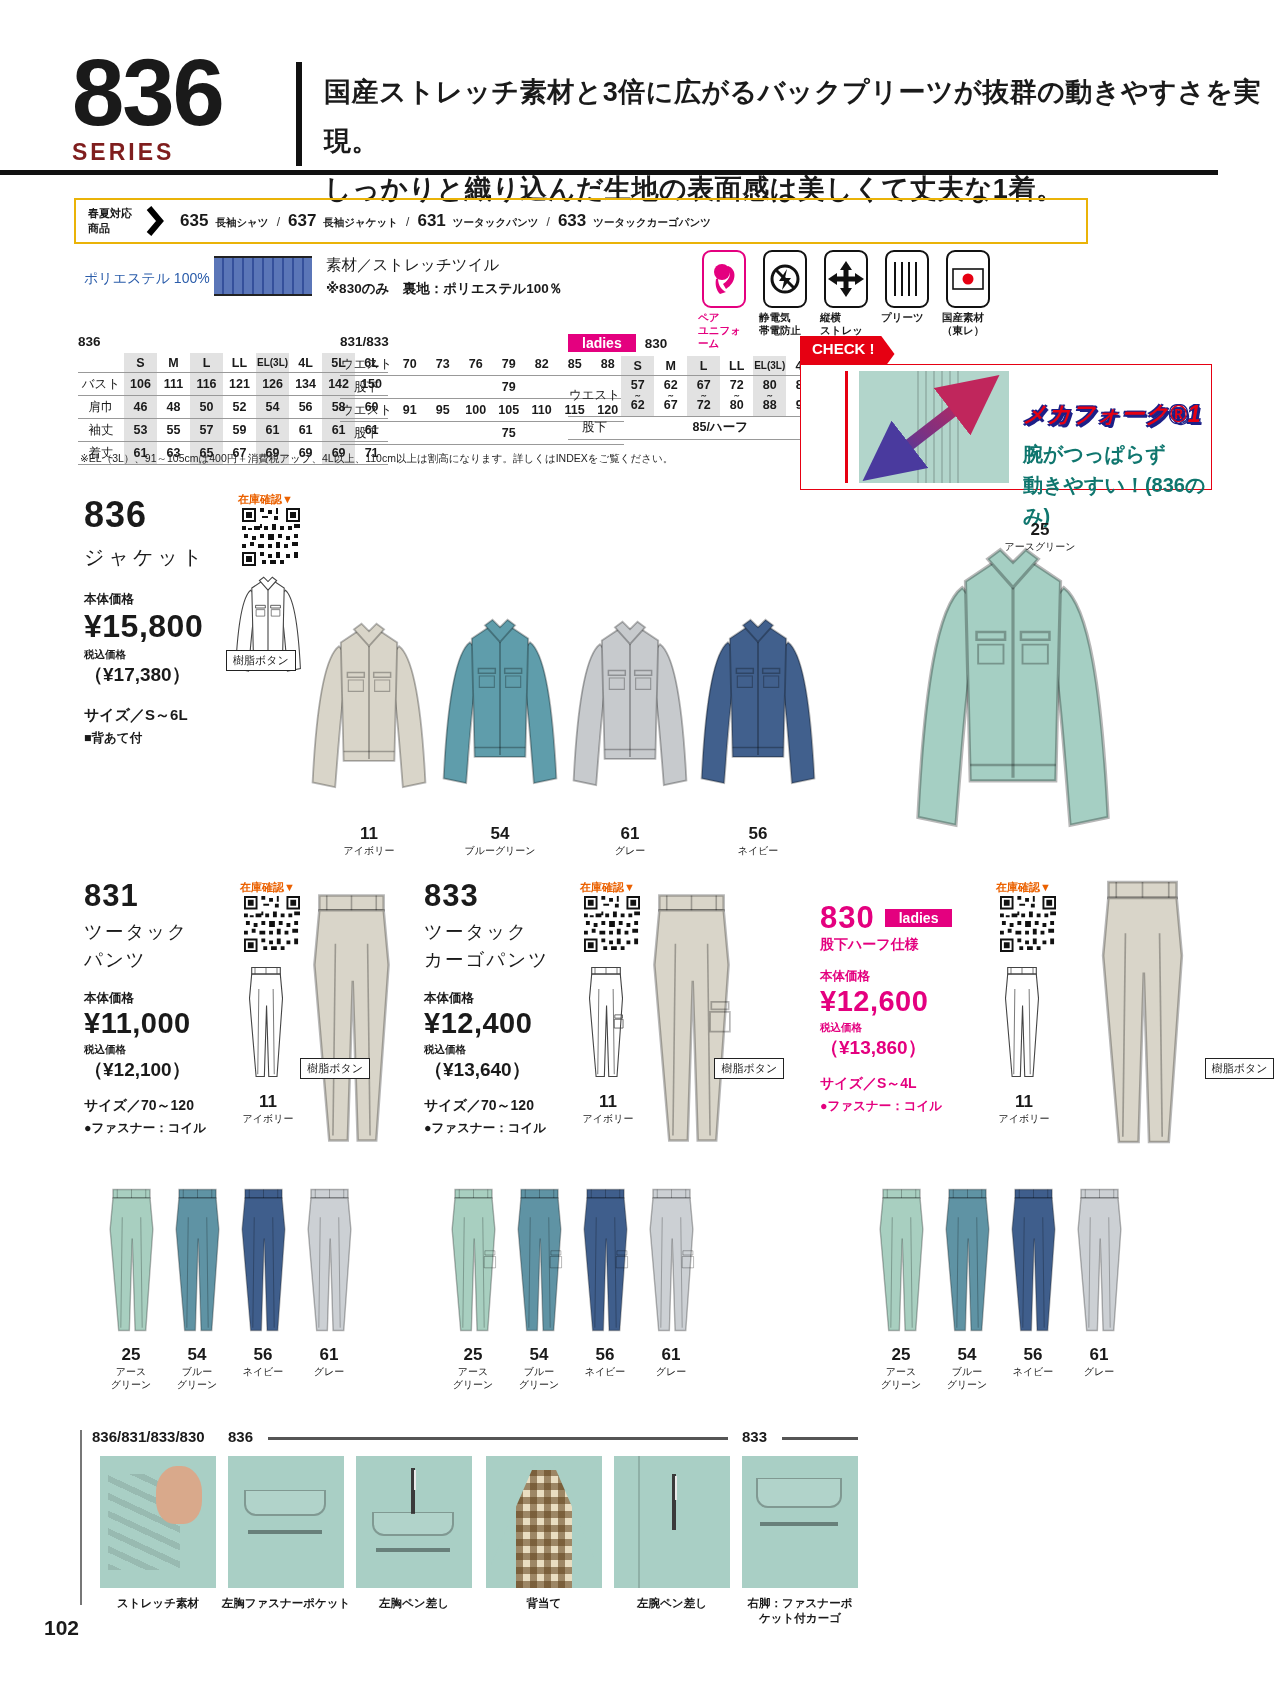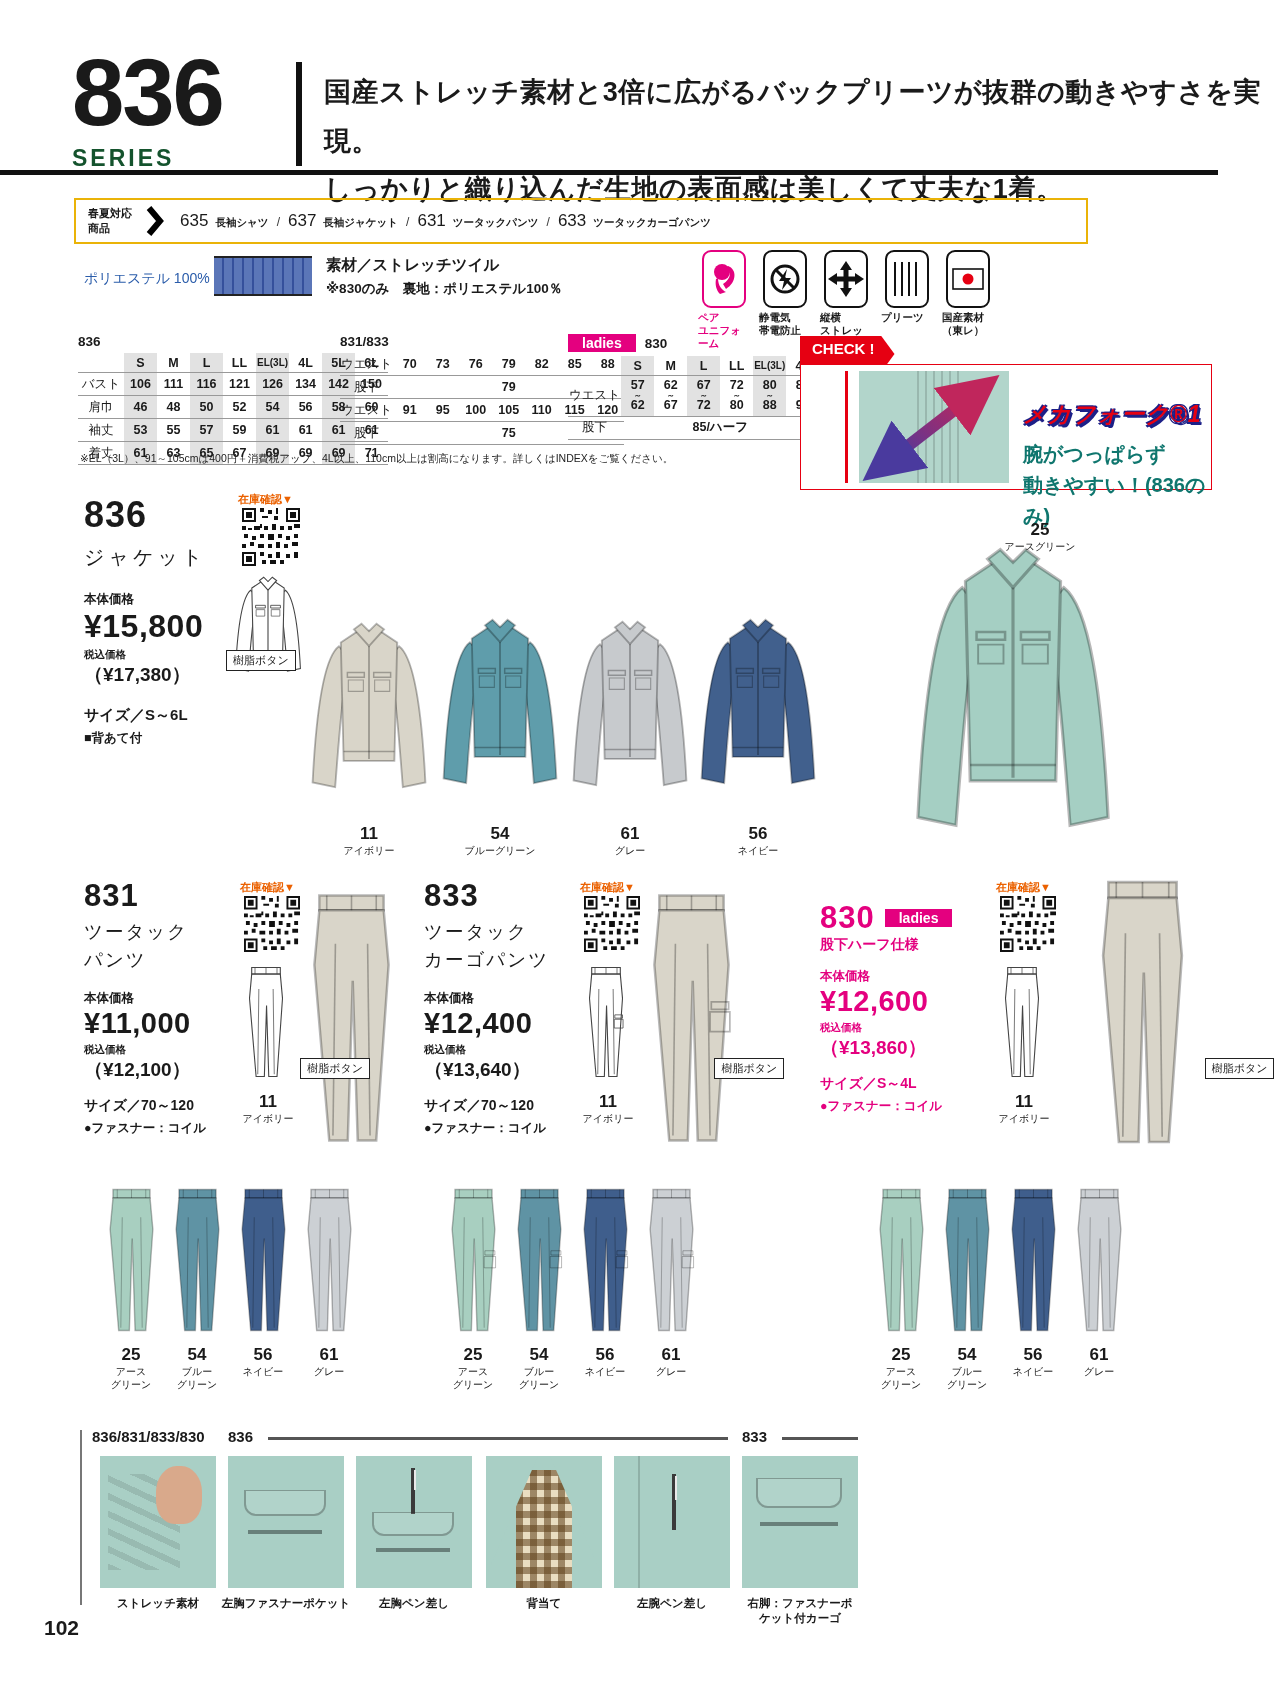--- a/index.html
+++ b/index.html
@@ -3,36 +3,36 @@
 <meta charset="utf-8">
 <style>
 *{margin:0;padding:0;box-sizing:border-box}
 body{background:#fff}
 .page{position:relative;width:1280px;height:1689px;background:#fff;color:#1a1a1a;
   font-family:"Liberation Sans","DejaVu Sans",sans-serif;overflow:hidden}
 .abs{position:absolute}
 .ctr{text-align:center}
 
 .series-num{font-size:94px;font-weight:900;line-height:.95;letter-spacing:-2px}
-.series-lab{font-size:23px;font-weight:700;color:#14532d;letter-spacing:3px;margin-top:8px}
+.series-lab{font-size:23px;font-weight:700;color:#7f1d1d;letter-spacing:3px;margin-top:2px}
 .vbar{width:6px;height:104px;background:#111}
 .headline{font-size:27px;font-weight:800;line-height:1.8;letter-spacing:.5px}
 .toprule{height:5px;background:#111}
 
 .seasonbox{width:1014px;height:46px;border:2px solid #eab308;display:flex;align-items:center}
 .season-lab{font-size:11px;font-weight:700;line-height:1.35;margin-left:12px}
 .season-items{display:flex;align-items:baseline;gap:5px;margin-left:6px}
-.sc{font-size:17px;font-weight:400}
+.sc{font-size:17px;font-weight:700}
 .sn{font-size:10.5px;font-weight:600;margin-left:2px}
 .ssep{font-size:12px;color:#333;margin:0 3px}
 
 .fiberlab{color:#2a5caa;font-size:14px;font-weight:400}
 .fiberbar{width:98px;height:40px;border-top:2.5px solid #222;border-bottom:2.5px solid #222;
   background:repeating-linear-gradient(90deg,#5b76b8 0 8px,#35509c 8px 10px)}
-.matline1{font-size:15.5px;font-weight:700}
+.matline1{font-size:15.5px;font-weight:400}
 .matline2{font-size:13.5px;font-weight:700;margin-top:4px}
 
 .ficons{display:flex;gap:9px}
 .ficon{width:52px;text-align:left}
 .fbox{width:44px;height:58px;border:2.5px solid #111;border-radius:9px;margin:0 auto;
   display:flex;align-items:center;justify-content:center;background:#fff}
 .fbox.pink{border-color:#e4007f}
 .flab{font-size:10.5px;font-weight:600;line-height:1.25;margin-top:3px}
 .flab.pink{color:#e4007f}
 .pleatpat{width:26px;height:34px;background:repeating-linear-gradient(90deg,#111 0 2px,transparent 2px 7px)}

